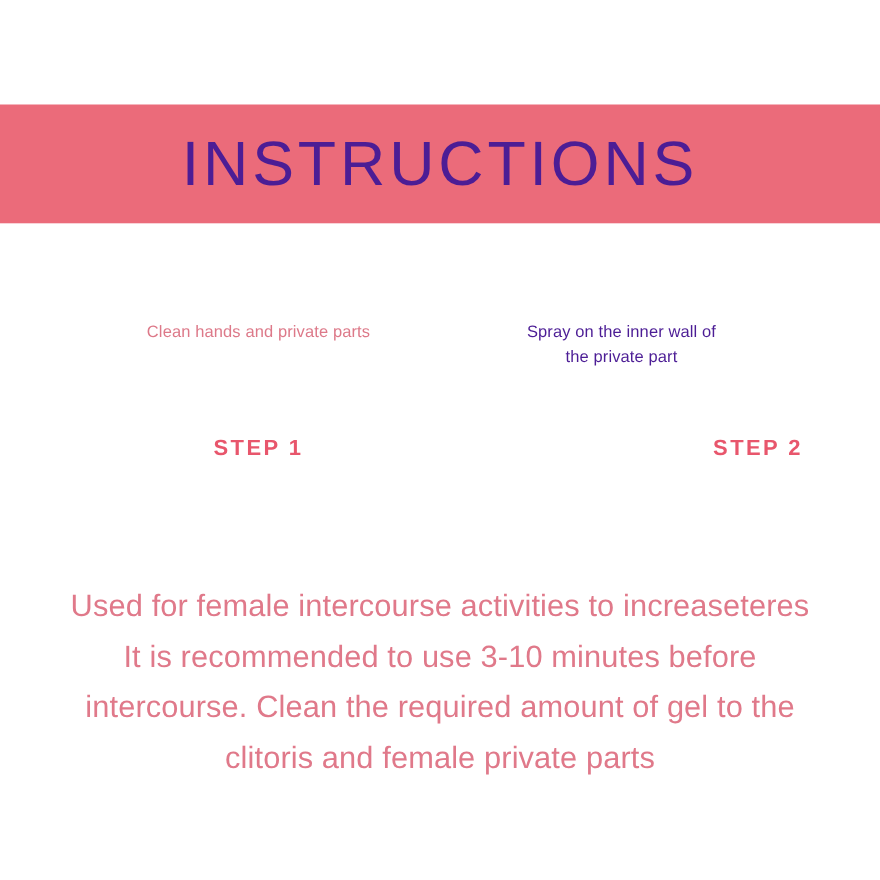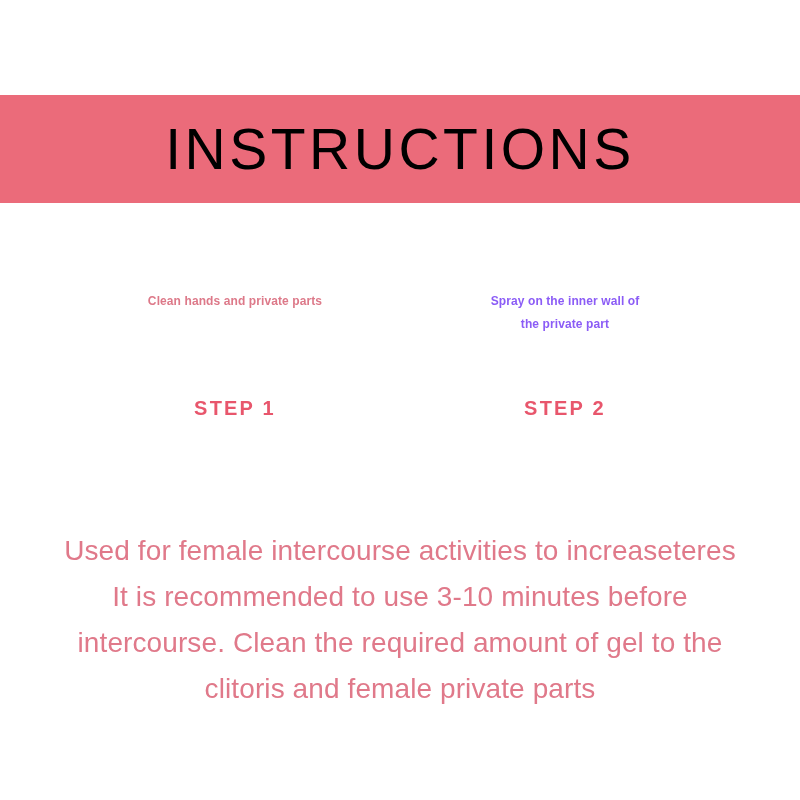--- a/index.html
+++ b/index.html
@@ -55,22 +55,22 @@
     align-items: flex-start;
     justify-content: center;
   }
   .step {
     width: 330px;
     text-align: center;
     position: relative;
   }
   .step-caption {
     color: #dd7989;
-    font-size: 12px;
-    font-weight: 700;
+    font-size: 15px;
+    font-weight: 400;
     line-height: 23px;
     letter-spacing: 0.1px;
     min-height: 46px;
   }
   .step-caption .cap-line {
     display: block;
   }
   .step-label {
     margin-top: 62px;
     color: #e8566c;
@@ -98,38 +98,38 @@
     display: block;
     white-space: nowrap;
   }
 </style>
 </head>
 <body>
 
 <div class="page" style="background: rgb(255, 255, 255);">
 
   <div class="banner" style="background: rgb(235, 107, 122);">
-    <div class="banner-title" style="color: #000000;">INSTRUCTIONS</div>
+    <div class="banner-title" style="color: #4c1d95;">INSTRUCTIONS</div>
   </div>
 
   <div class="steps">
 
     <div class="step">
       <div class="step-caption" style="color: rgb(221, 121, 137);">
         <span class="cap-line">Clean hands and private parts</span>
       </div>
       <div class="step-label" style="color: rgb(232, 86, 108);">STEP  1</div>
     </div>
 
     <div class="step">
-      <div class="step-caption" style="color: #8b5cf6;">
+      <div class="step-caption" style="color: #4c1d95;">
         <span class="cap-line">Spray on the inner wall of</span>
         <span class="cap-line">the private part</span>
       </div>
-      <div class="step-label" style="color: rgb(232, 86, 108);">STEP  2</div>
+      <div class="step-label" style="color: rgb(232, 86, 108); text-align: right;">STEP  2</div>
     </div>
 
   </div>
 
   <div class="body-copy" style="color: rgb(224, 121, 138);">
     <span class="copy-line">Used for female intercourse activities to increaseteres</span>
     <span class="copy-line">It is recommended to use 3-10 minutes before</span>
     <span class="copy-line">intercourse. Clean the required amount of gel to the</span>
     <span class="copy-line">clitoris and female private parts</span>
   </div>

